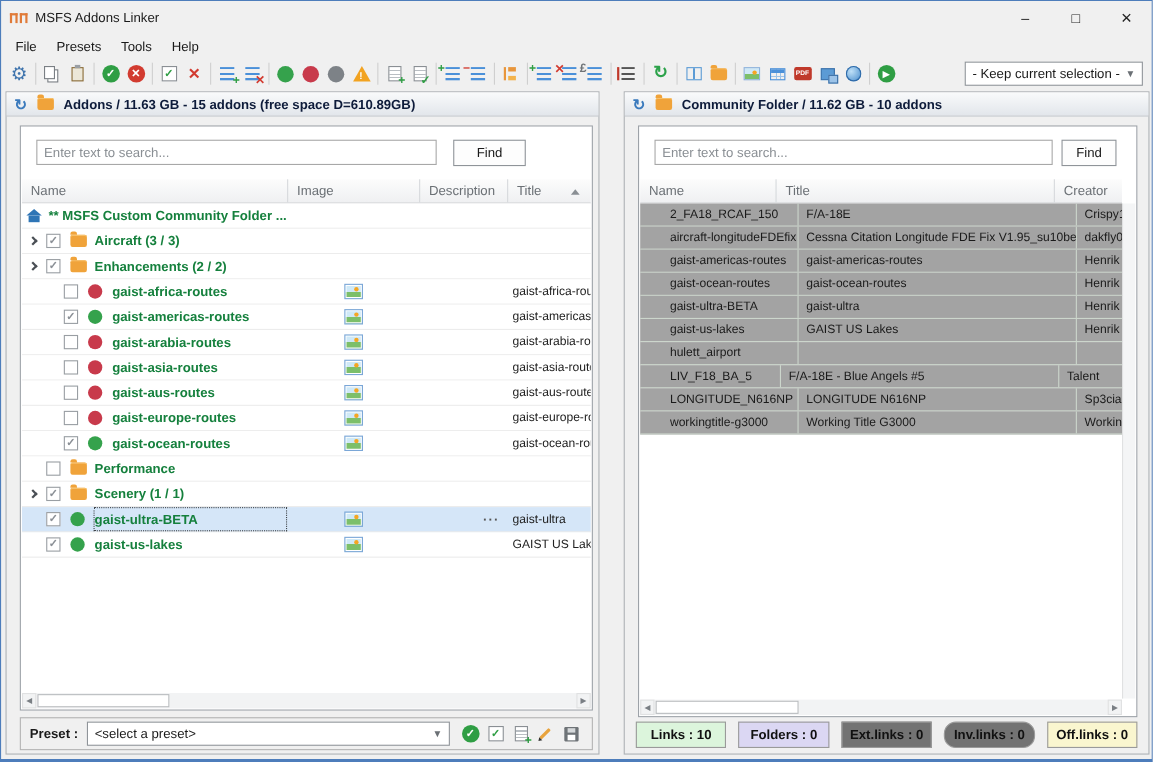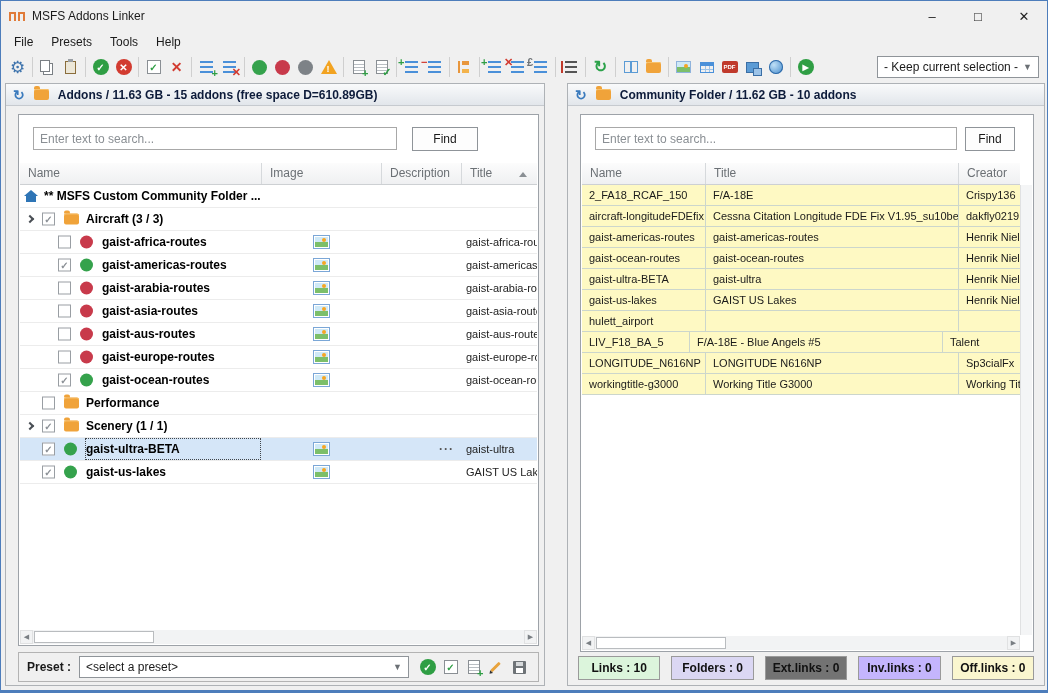--- a/index.html
+++ b/index.html
@@ -95,21 +95,21 @@
     font-size:12px;color:#6b7075;}
   .ghcell{padding:3px 0 0 8px;border-right:1px solid #d6d9dc;position:relative;overflow:hidden;white-space:nowrap;}
   .asc{position:absolute;right:10px;top:9px;width:0;height:0;border-left:4px solid transparent;
     border-right:4px solid transparent;border-bottom:5px solid #8a8f94;}
   
   .tree{position:absolute;top:70px;left:1px;right:1px;}
   .trow{position:relative;height:23px;border-bottom:1px solid #ececec;font-size:12px;background:#fff;}
   .trow.sel{background:#d5e6f8;}
   .trow .abs{position:absolute;top:50%;transform:translateY(-50%);}
   .tlabel{position:absolute;top:1px;bottom:1px;right:277px;line-height:21px;font-weight:bold;
-    color:#000000;white-space:nowrap;overflow:hidden;}
+    color:#15803d;white-space:nowrap;overflow:hidden;}
   .trow.sel .tlabel{outline:1px dotted #40454a;}
   .ttitle{position:absolute;left:446px;right:0;top:0;bottom:0;line-height:23px;font-size:11px;
     color:#222;white-space:nowrap;overflow:hidden;}
   .tdesc{position:absolute;left:362px;width:72px;top:0;bottom:0;line-height:23px;text-align:right;
     color:#555;font-weight:bold;letter-spacing:1px;}
   .cb{width:13px;height:13px;border:1px solid #999ea3;background:#fff;display:flex;
     align-items:center;justify-content:center;}
   .cb.checked::after{content:"✓";color:#8b9096;font-size:10px;font-weight:bold;line-height:1;}
   .cb.partial::after{content:"";width:7px;height:7px;background:#6f747a;}
   .st{width:13px;height:13px;border-radius:50%;}
@@ -120,21 +120,21 @@
   .exp.e{transform:translateY(-70%) rotate(45deg) !important;}
   .ic-home{position:relative;width:14px;height:12px;}
   .ic-home::before{content:"";position:absolute;top:0;left:0;border-left:7px solid transparent;
     border-right:7px solid transparent;border-bottom:6px solid #2e75b6;}
   .ic-home::after{content:"";position:absolute;top:6px;left:2px;width:10px;height:6px;background:#2e75b6;}
   .thumb{width:17px;height:14px;border:1px solid #7ba7d7;background:linear-gradient(#cfe9f7 50%,#7cbf6a 50%);
     position:relative;box-shadow:inset 0 0 0 1px #fff;}
   .thumb::after{content:"";position:absolute;right:3px;top:2px;width:4px;height:4px;border-radius:50%;background:#f5a623;}
   
   .rtable{position:absolute;top:70px;left:1px;right:13px;}
-  .rrow{display:flex;height:21px;background:#fef9c3;border-bottom:1px solid #ccd6cc;font-size:11px;color:#1a1a1a;}
+  .rrow{display:flex;height:21px;background:#a3a3a3;border-bottom:1px solid #ccd6cc;font-size:11px;color:#1a1a1a;padding-left:20px;}
   .rcell{padding:4px 0 0 7px;border-right:1px solid #ccd6cc;white-space:nowrap;overflow:hidden;}
   
   .hscroll{position:absolute;left:1px;bottom:1px;height:14px;background:#f2f3f4;display:flex;align-items:center;}
   .sb-btn{width:13px;height:14px;border:1px solid #e0e1e2;color:#7a7f84;font-size:7px;
     display:flex;align-items:center;justify-content:center;flex:0 0 auto;}
   .sb-btn.rt{margin-left:auto;}
   .sb-thumb{height:12px;background:#fff;border:1px solid #b9bcbf;margin-left:1px;flex:0 0 auto;}
   .vscroll{position:absolute;top:70px;bottom:16px;right:1px;width:12px;background:#f4f5f6;border-left:1px solid #e0e1e2;}
   
   .presetbar{position:absolute;left:12px;width:521px;top:568px;height:30px;border:1px solid #b3b3b3;
@@ -327,20 +327,26 @@
         <div class="tree" id="tree">
             <div class="trow">
               <span class="abs ic-home" style="left:4px"></span>
               <span class="tlabel" style="left:24px">** MSFS Custom Community Folder ...</span>
             </div>
             <div class="trow">
               <span class="abs exp c" style="left:7px"></span>
               <span class="abs cb checked" style="left:22px"></span>
               <span class="abs sh-folder" style="left:44px"></span>
               <span class="tlabel" style="left:66px">Aircraft (3 / 3)</span>
+            </div>
+            <div class="trow">
+              <span class="abs exp c" style="left:7px"></span>
+              <span class="abs cb checked" style="left:22px"></span>
+              <span class="abs sh-folder" style="left:44px"></span>
+              <span class="tlabel" style="left:66px">Enhancements (2 / 2)</span>
             </div>
             <div class="trow">
               <span class="abs cb unchecked" style="left:38px"></span>
               <span class="abs st red" style="left:60px"></span>
               <span class="abs thumb" style="left:293px"></span>
               <span class="tlabel" style="left:82px">gaist-africa-routes</span>
               <span class="ttitle">gaist-africa-routes</span>
             </div>
             <div class="trow">
               <span class="abs cb checked" style="left:38px"></span>
@@ -517,19 +523,19 @@
         <div class="hscroll" style="right:13px">
           <span class="sb-btn">◀</span>
           <span class="sb-thumb" style="width:130px"></span>
           <span class="sb-btn rt">▶</span>
         </div>
       </div>
       <div class="badges" id="badges">
           <div class="badge" style="background: rgb(220, 245, 220);">Links : 10</div>
           <div class="badge" style="background: rgb(219, 215, 243);">Folders : 0</div>
           <div class="badge" style="background: #737373;">Ext.links : 0</div>
-          <div class="badge" style="background: #c4b5fd;">Inv.links : 0</div>
+          <div class="badge" style="background: #737373; border-radius: 11px;">Inv.links : 0</div>
           <div class="badge" style="background: rgb(250, 246, 207);">Off.links : 0</div>
         </div>
     </section>
 
   </div>
 </div>
 
 </body></html>

